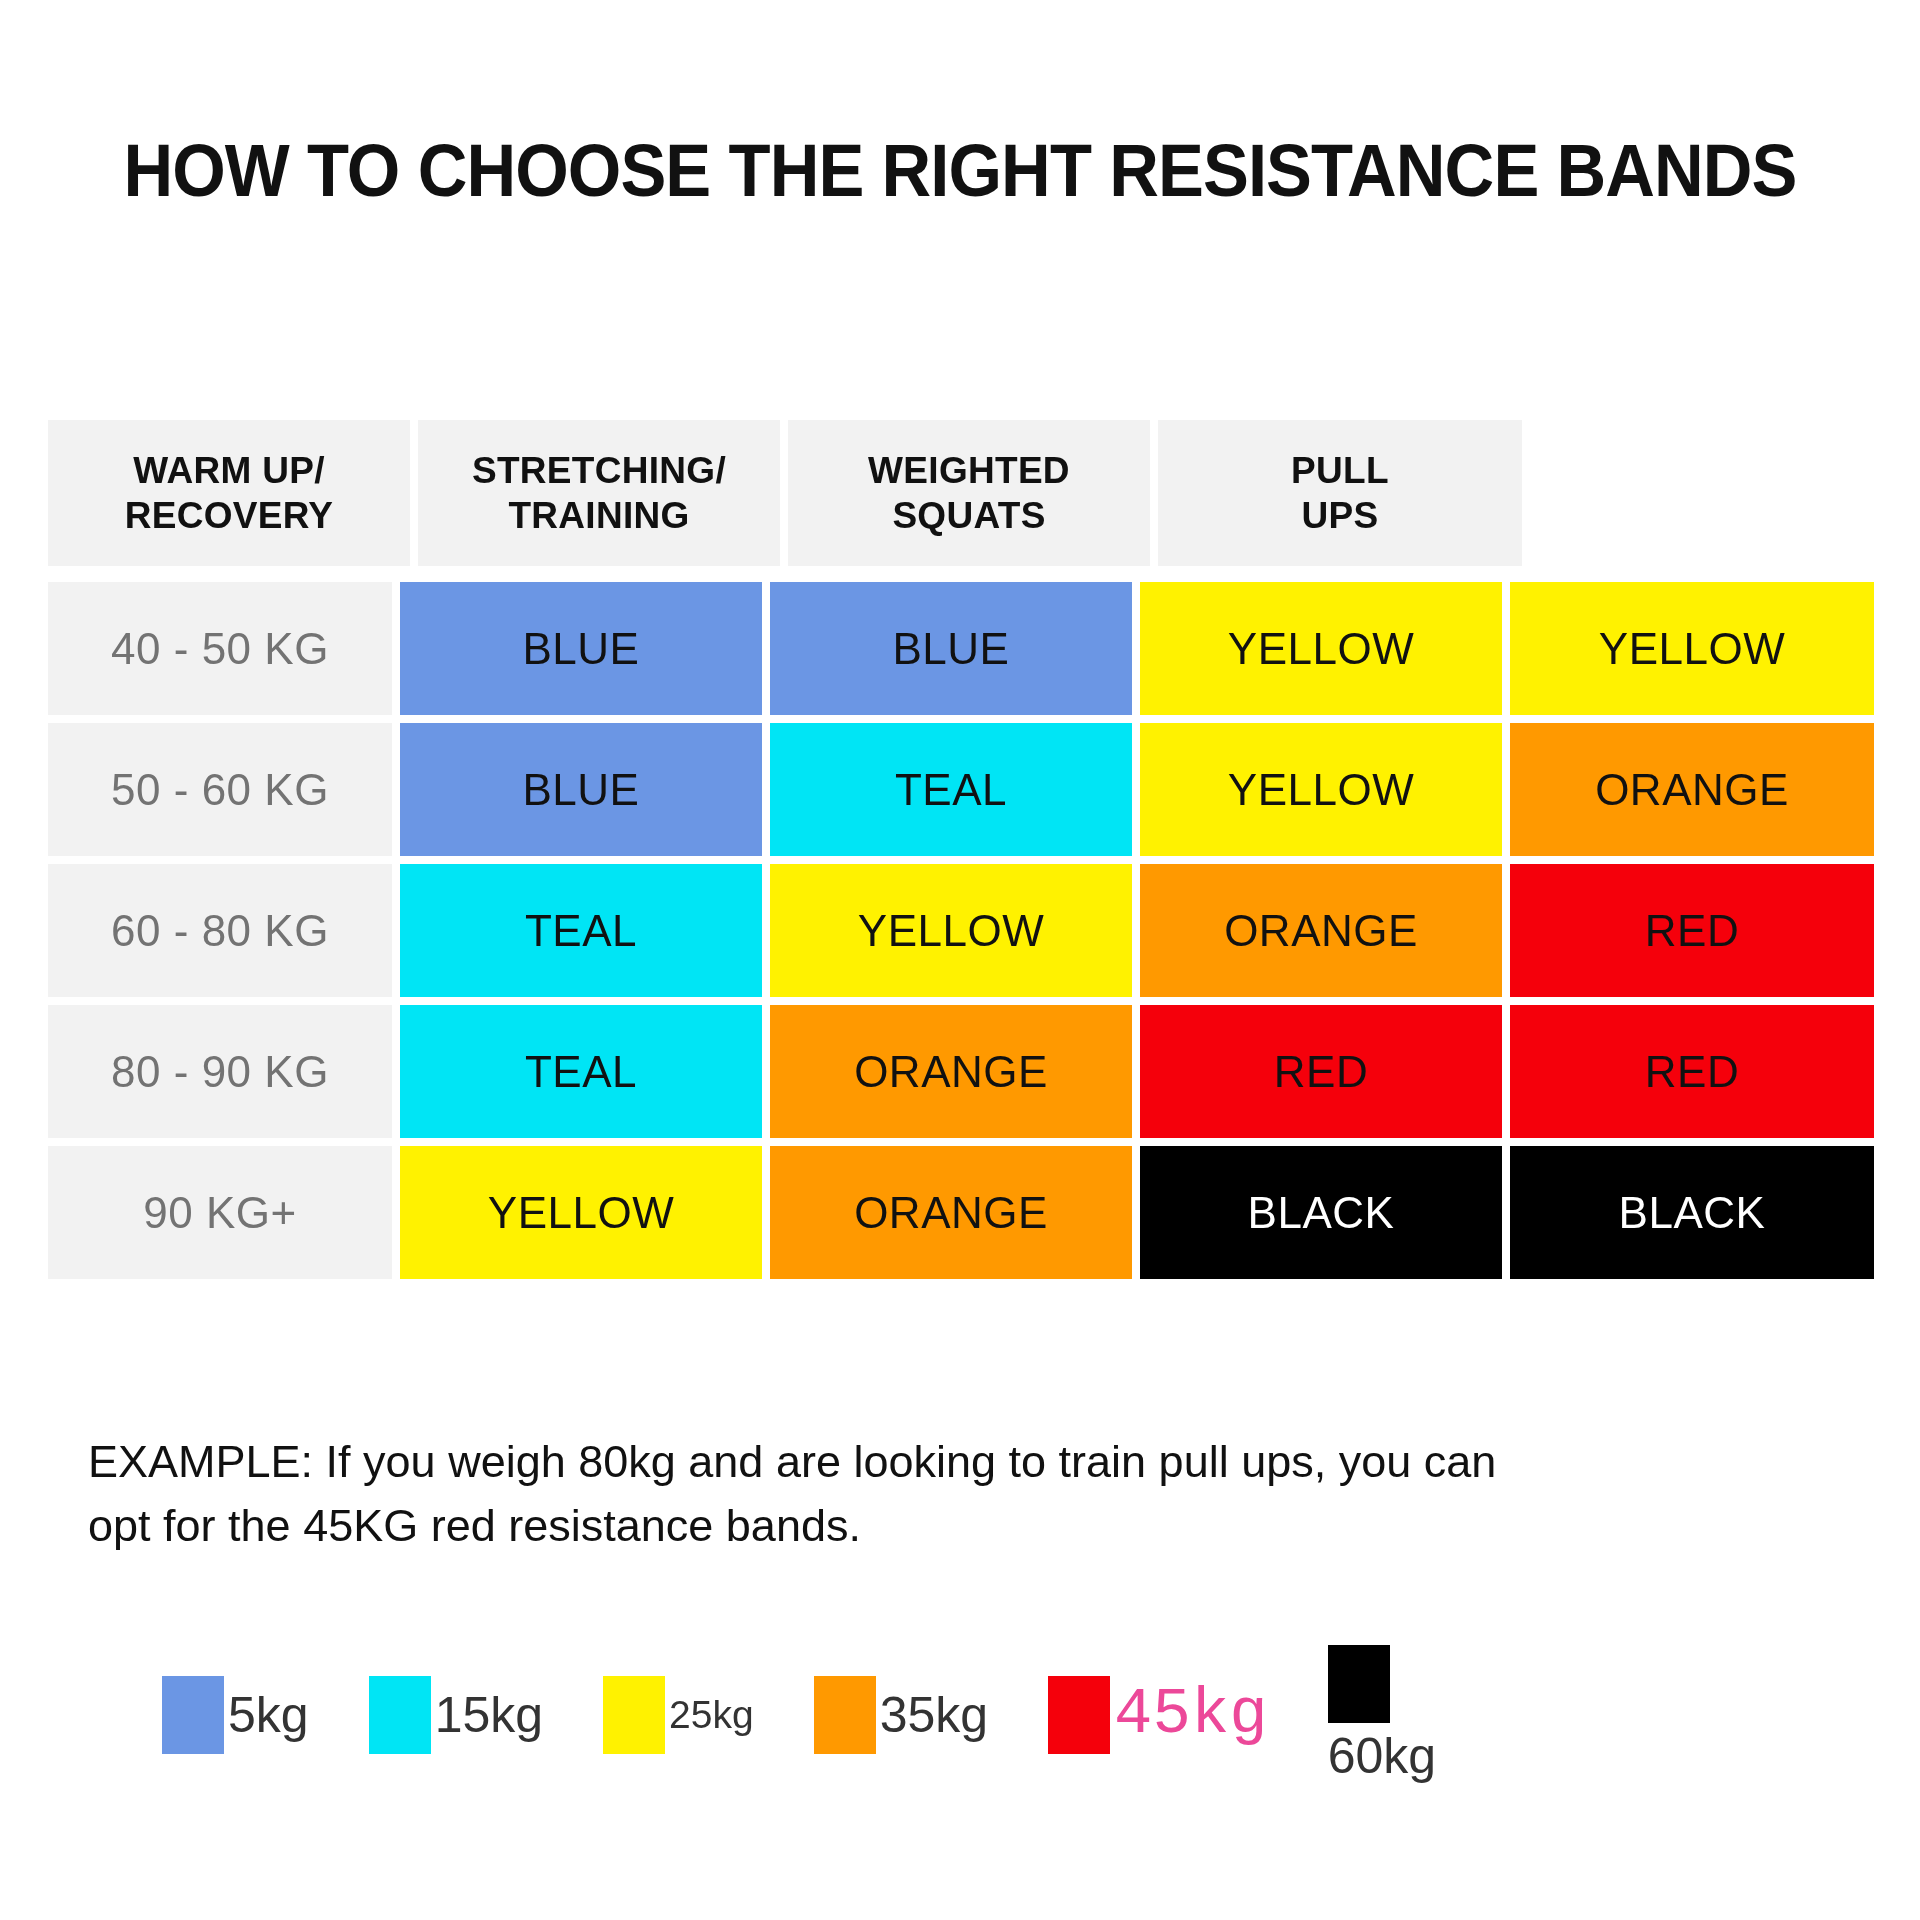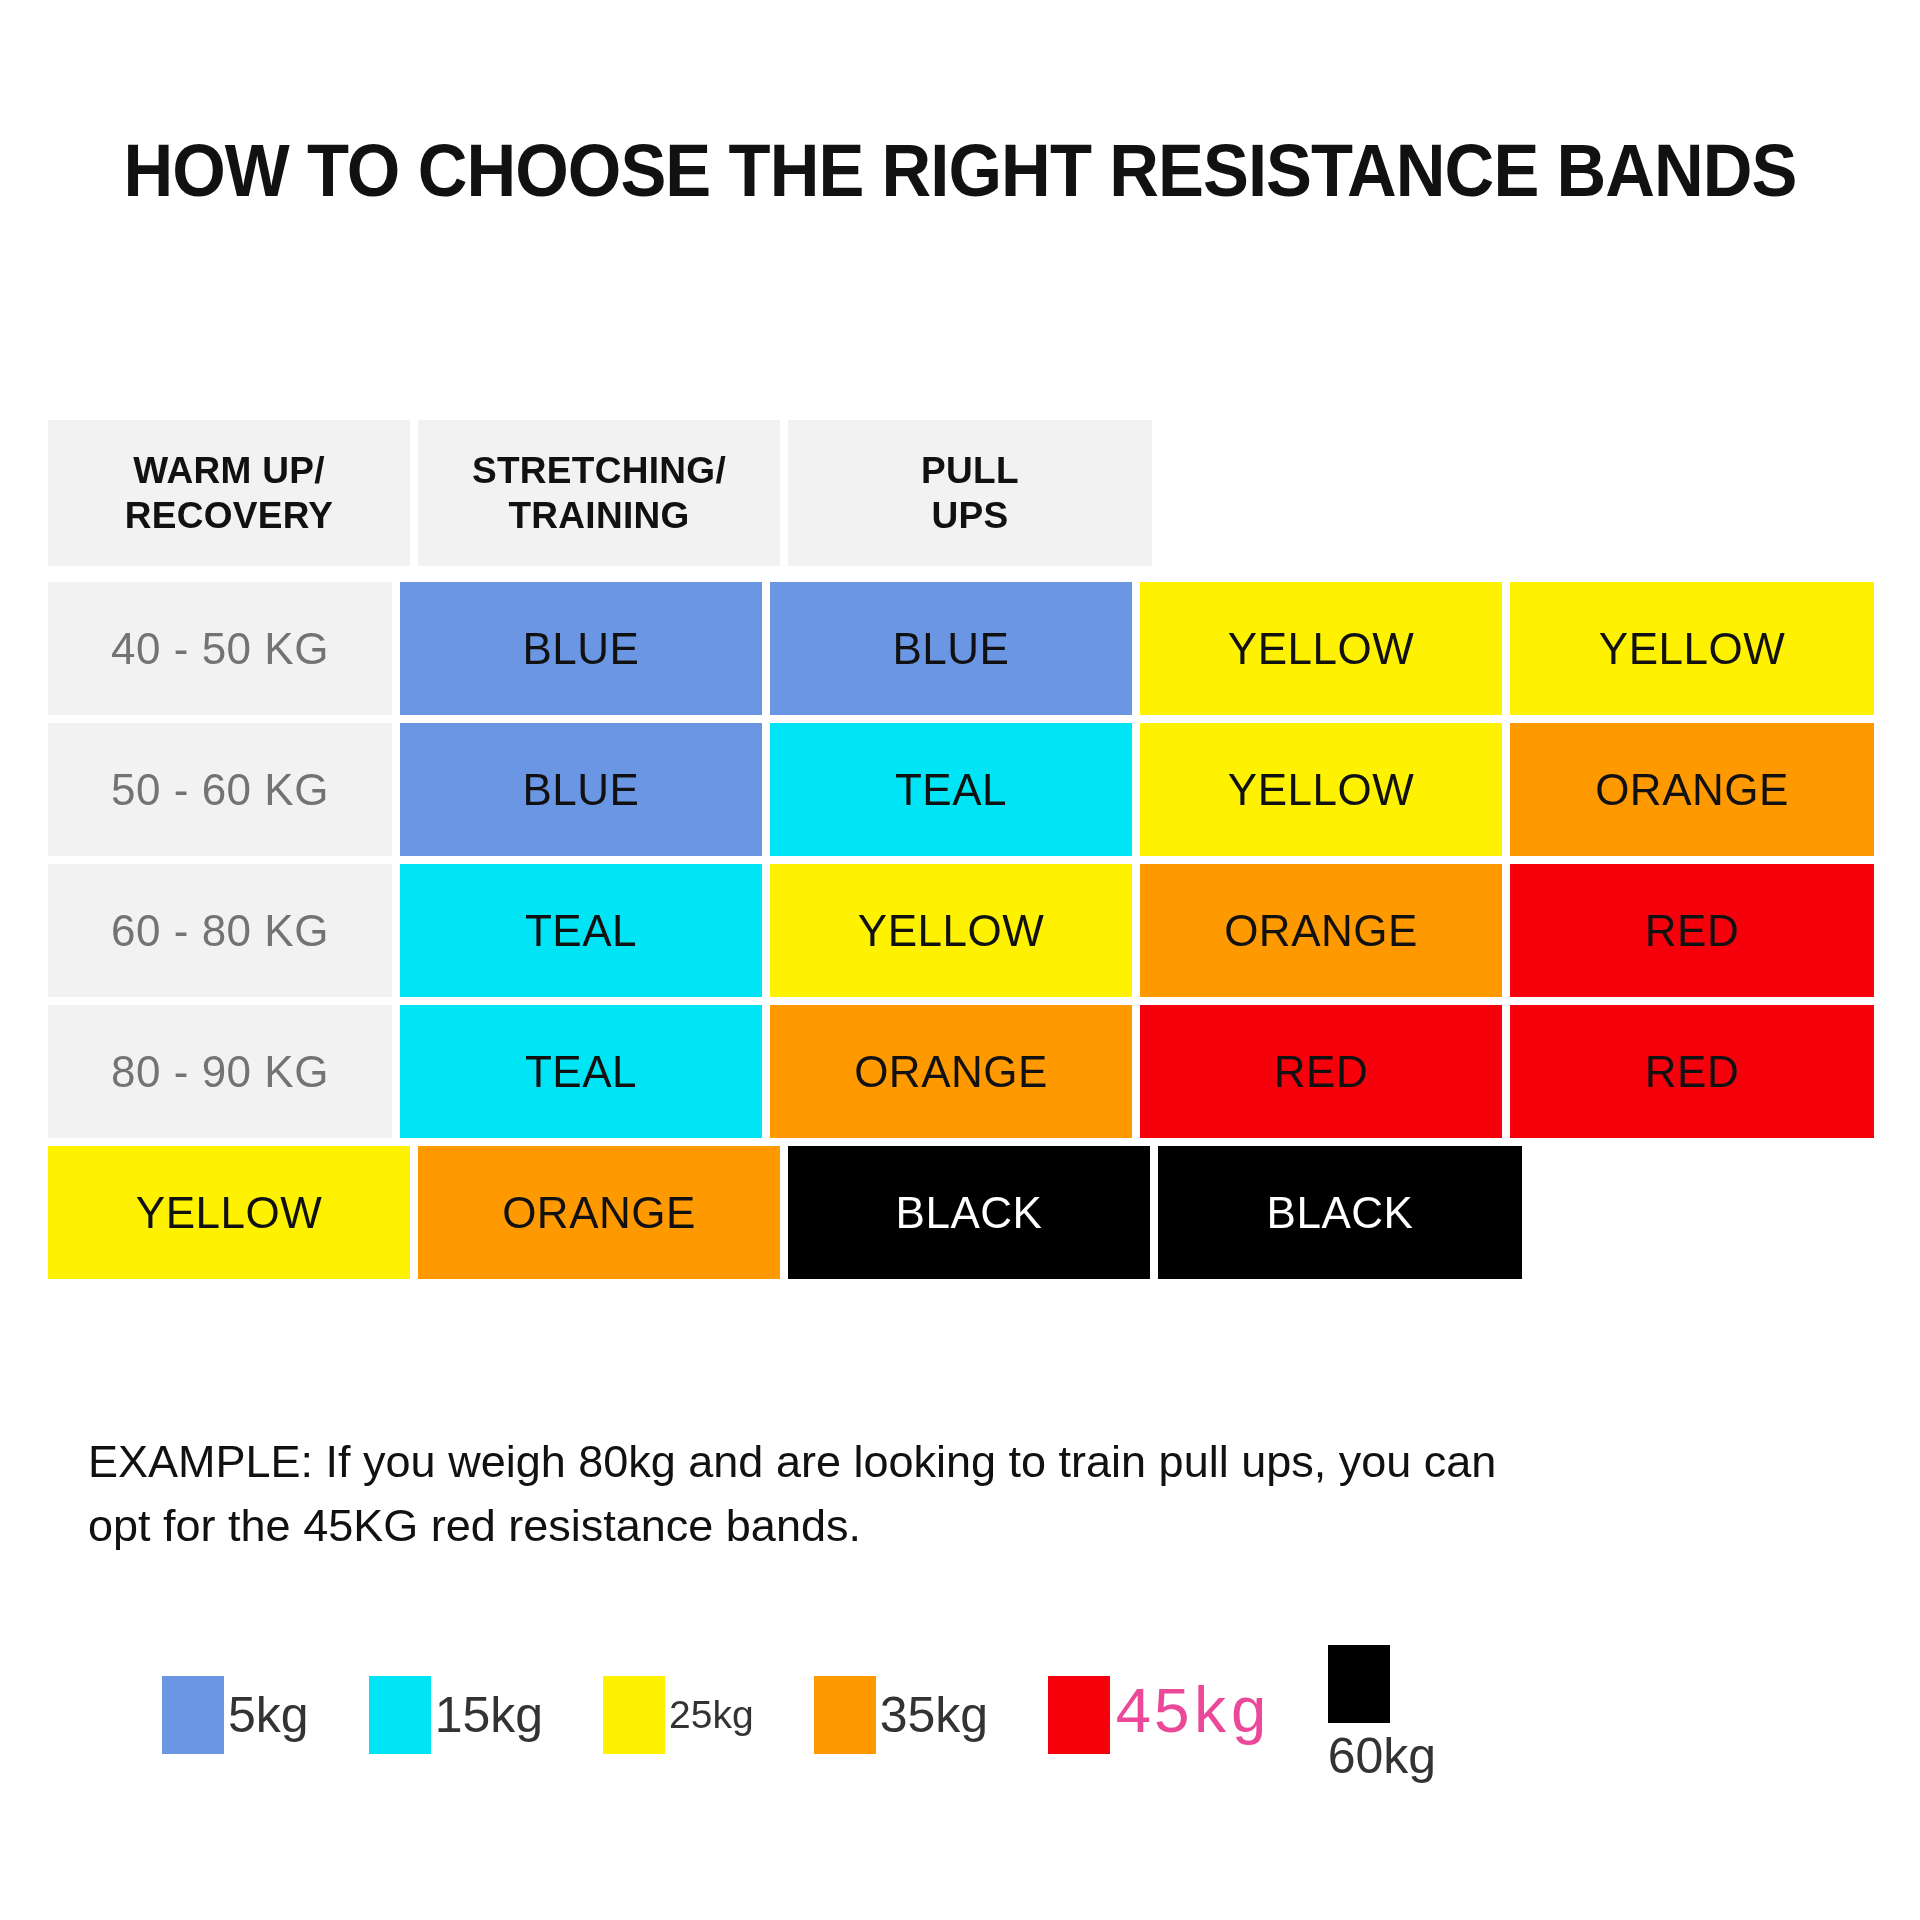--- a/index.html
+++ b/index.html
@@ -97,20 +97,26 @@
         <span>WARM UP/</span>
         <span>RECOVERY</span>
       </div>
     </div>
     <div class="cell c2">
       <div>
         <span>STRETCHING/</span>
         <span>TRAINING</span>
       </div>
     </div>
+    <div class="cell c3">
+      <div>
+        <span>WEIGHTED</span>
+        <span>SQUATS</span>
+      </div>
+    </div>
     <div class="cell c4">
       <div>
         <span>PULL</span>
         <span>UPS</span>
       </div>
     </div>
   </div>
 
   <div id="table-body" style="display: flex; flex-direction: column; gap: 8px; margin-top: 8px;">
       <div class="row data-row">
@@ -135,20 +141,21 @@
         <div class="cell c4" style="background: rgb(245, 0, 11); color: rgb(17, 17, 17);">RED</div>
       </div>
       <div class="row data-row">
         <div class="cell c0 label">80 - 90 KG</div>
         <div class="cell c1" style="background: rgb(0, 229, 245); color: rgb(17, 17, 17);">TEAL</div>
         <div class="cell c2" style="background: rgb(255, 153, 0); color: rgb(17, 17, 17);">ORANGE</div>
         <div class="cell c3" style="background: rgb(245, 0, 11); color: rgb(17, 17, 17);">RED</div>
         <div class="cell c4" style="background: rgb(245, 0, 11); color: rgb(17, 17, 17);">RED</div>
       </div>
       <div class="row data-row">
+        <div class="cell c0 label">90 KG+</div>
         <div class="cell c1" style="background: rgb(255, 242, 0); color: rgb(17, 17, 17);">YELLOW</div>
         <div class="cell c2" style="background: rgb(255, 153, 0); color: rgb(17, 17, 17);">ORANGE</div>
         <div class="cell c3" style="background: rgb(0, 0, 0); color: rgb(255, 255, 255);">BLACK</div>
         <div class="cell c4" style="background: rgb(0, 0, 0); color: rgb(255, 255, 255);">BLACK</div>
       </div>
     </div>
 </div>
 
 <div id="example-block" style="position: absolute; left: 88px; top: 1430px; width: 1780px; font-size: 45px; line-height: 1.42; color: rgb(17, 17, 17);">
     <div>EXAMPLE: If you weigh 80kg and are looking to train pull ups, you can</div>

